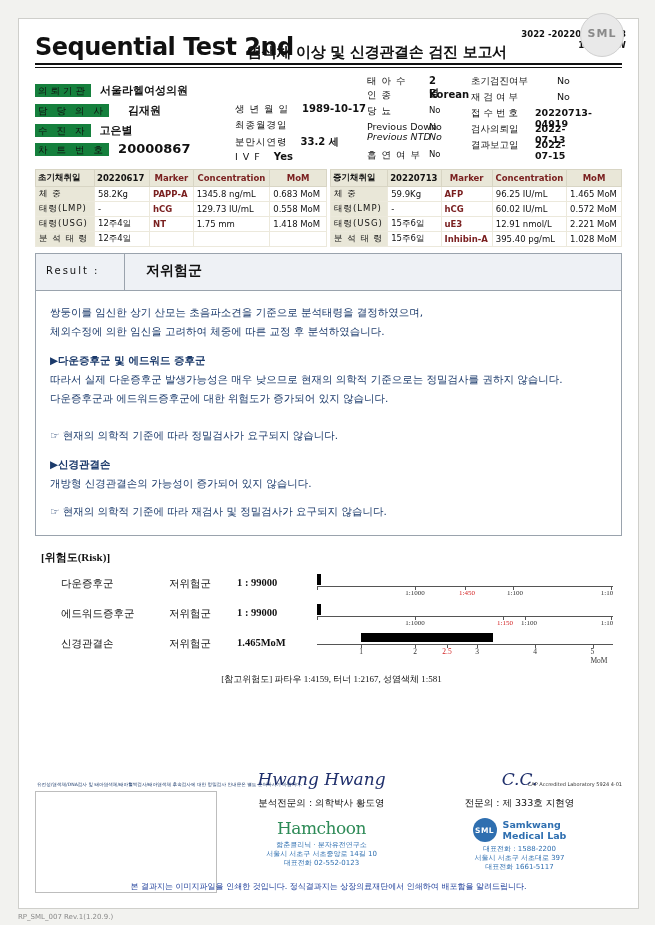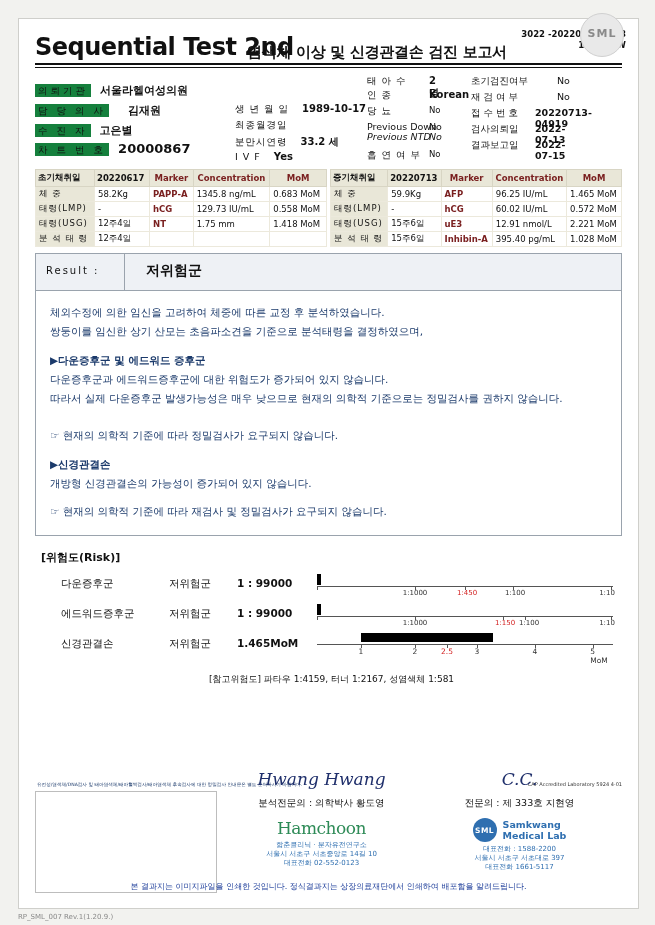--- a/index.html
+++ b/index.html
@@ -61,21 +61,21 @@
   .resbox .rl{position:absolute;left:10px;top:11px;font-size:10px;letter-spacing:2px;}
   .resbox .sep{position:absolute;left:88px;top:0;bottom:0;width:1px;background:#9aa3ad;}
   .resbox .rv{position:absolute;left:110px;top:8px;font-size:14px;font-weight:bold;}
   
   .narr{margin:0 16px;border-left:1px solid #9aa3ad;border-right:1px solid #9aa3ad;border-bottom:1px solid #9aa3ad;
         padding:12px 14px 14px 14px;font-size:10.5px;line-height:19px;color:#1b3a6b;}
   .narr .h{font-weight:bold;margin-top:10px;}
   .narr p{margin:0;}
   .narr .gap{height:9px;}
   
-  .risk{margin:14px 16px 0 22px;}
+  .risk{margin:14px 16px 0 22px;font-family:Liberation Serif, serif;}
   .risk-title{font-size:11px;font-weight:bold;margin-bottom:6px;}
   .riskrow{position:relative;height:30px;}
   .riskrow .nm{position:absolute;left:20px;top:6px;font-size:10.5px;}
   .riskrow .gr{position:absolute;left:128px;top:6px;font-size:10.5px;}
   .riskrow .rt{position:absolute;left:196px;top:6px;font-size:10.5px;font-weight:bold;}
   .scale{position:absolute;left:276px;top:0;width:296px;height:28px;}
   .scale .bar{position:absolute;left:0;top:3px;height:11px;background:#000;}
   .scale .axis{position:absolute;left:0;top:15px;width:100%;height:1px;background:#555;}
   .scale .tk{position:absolute;top:15px;width:1px;height:4px;background:#555;}
   .scale .tl2{position:absolute;top:18px;font-size:7px;color:#333;transform:translateX(-50%);}
@@ -289,25 +289,25 @@
       </table>
   </div>
 
   <div class="resbox">
     <div class="rl">Result  :</div>
     <div class="sep"></div>
     <div class="rv">저위험군</div>
   </div>
 
   <div class="narr">
+    <p>쌍둥이를 임신한 상기 산모는 초음파소견을 기준으로 분석태령을 결정하였으며,</p>
     <p>체외수정에 의한 임신을 고려하여 체중에 따른 교정 후 분석하였습니다.</p>
-    <p>쌍둥이를 임신한 상기 산모는 초음파소견을 기준으로 분석태령을 결정하였으며,</p>
     <p class="h">▶다운증후군 및 에드워드 증후군</p>
+    <p>따라서 실제 다운증후군 발생가능성은 매우 낮으므로 현재의 의학적 기준으로는 정밀검사를 권하지 않습니다.</p>
     <p>다운증후군과 에드워드증후군에 대한 위험도가 증가되어 있지 않습니다.</p>
-    <p>따라서 실제 다운증후군 발생가능성은 매우 낮으므로 현재의 의학적 기준으로는 정밀검사를 권하지 않습니다.</p>
     <div class="gap"></div>
     <div class="gap"></div>
     <p>☞ 현재의 의학적 기준에 따라 정밀검사가 요구되지 않습니다.</p>
     <p class="h">▶신경관결손</p>
     <p>개방형 신경관결손의 가능성이 증가되어 있지 않습니다.</p>
     <div class="gap"></div>
     <p>☞ 현재의 의학적 기준에 따라 재검사 및 정밀검사가 요구되지 않습니다.</p>
   </div>
 
   <div class="risk">

